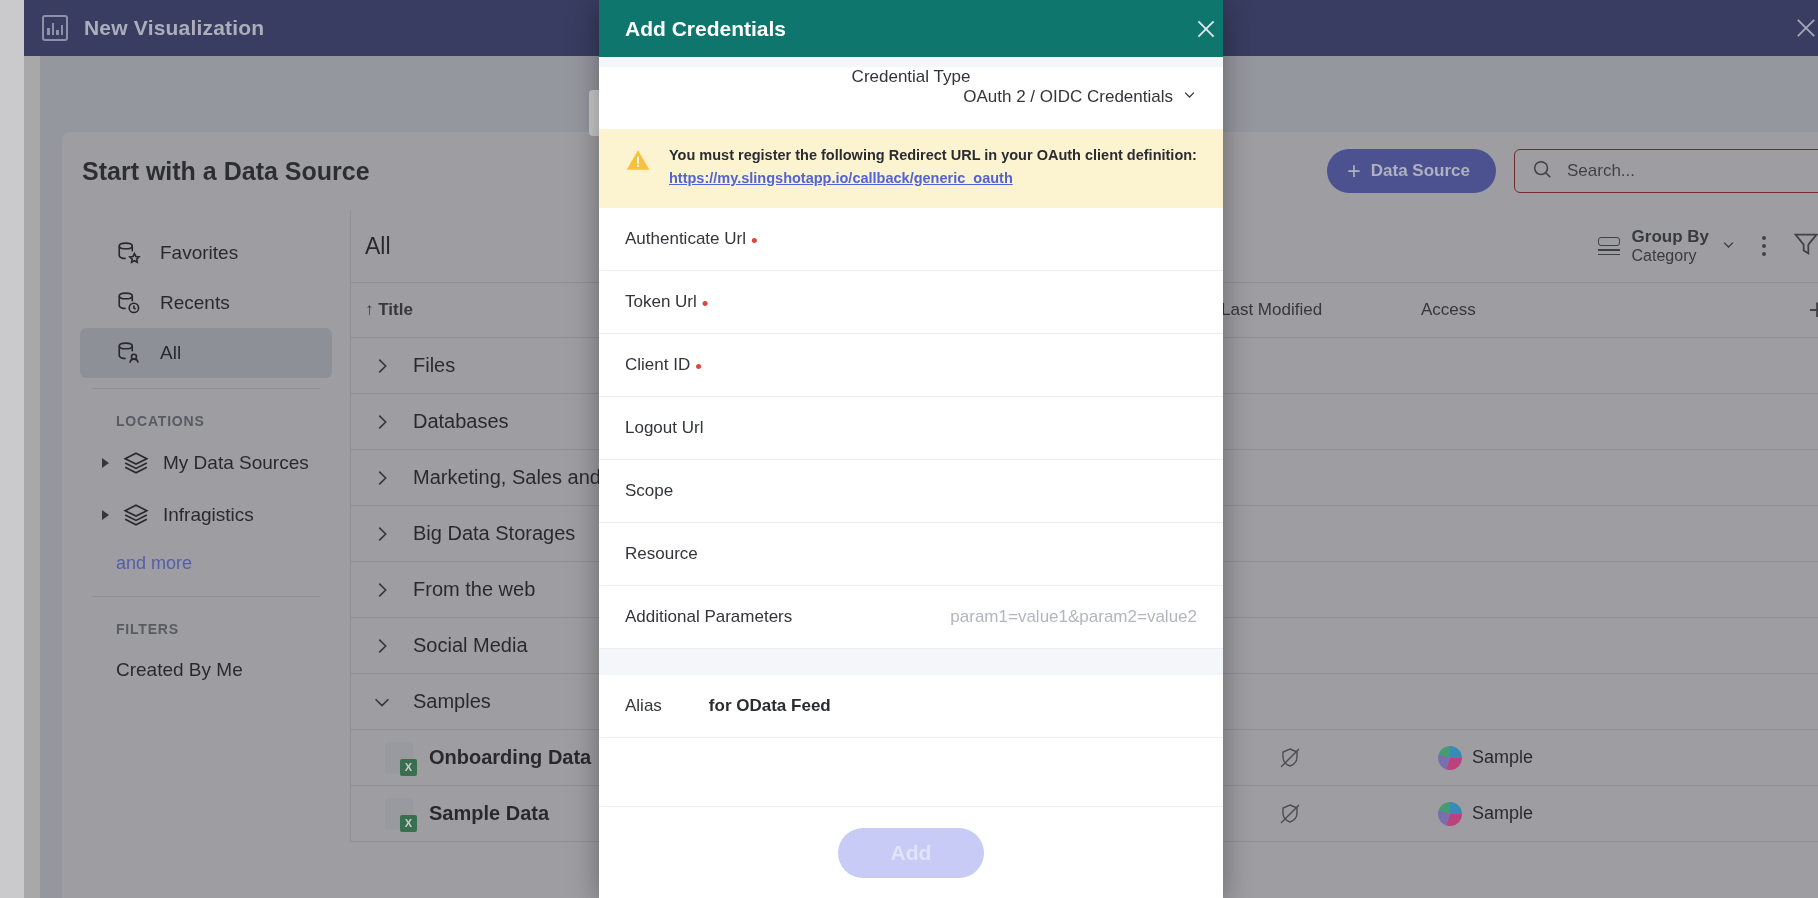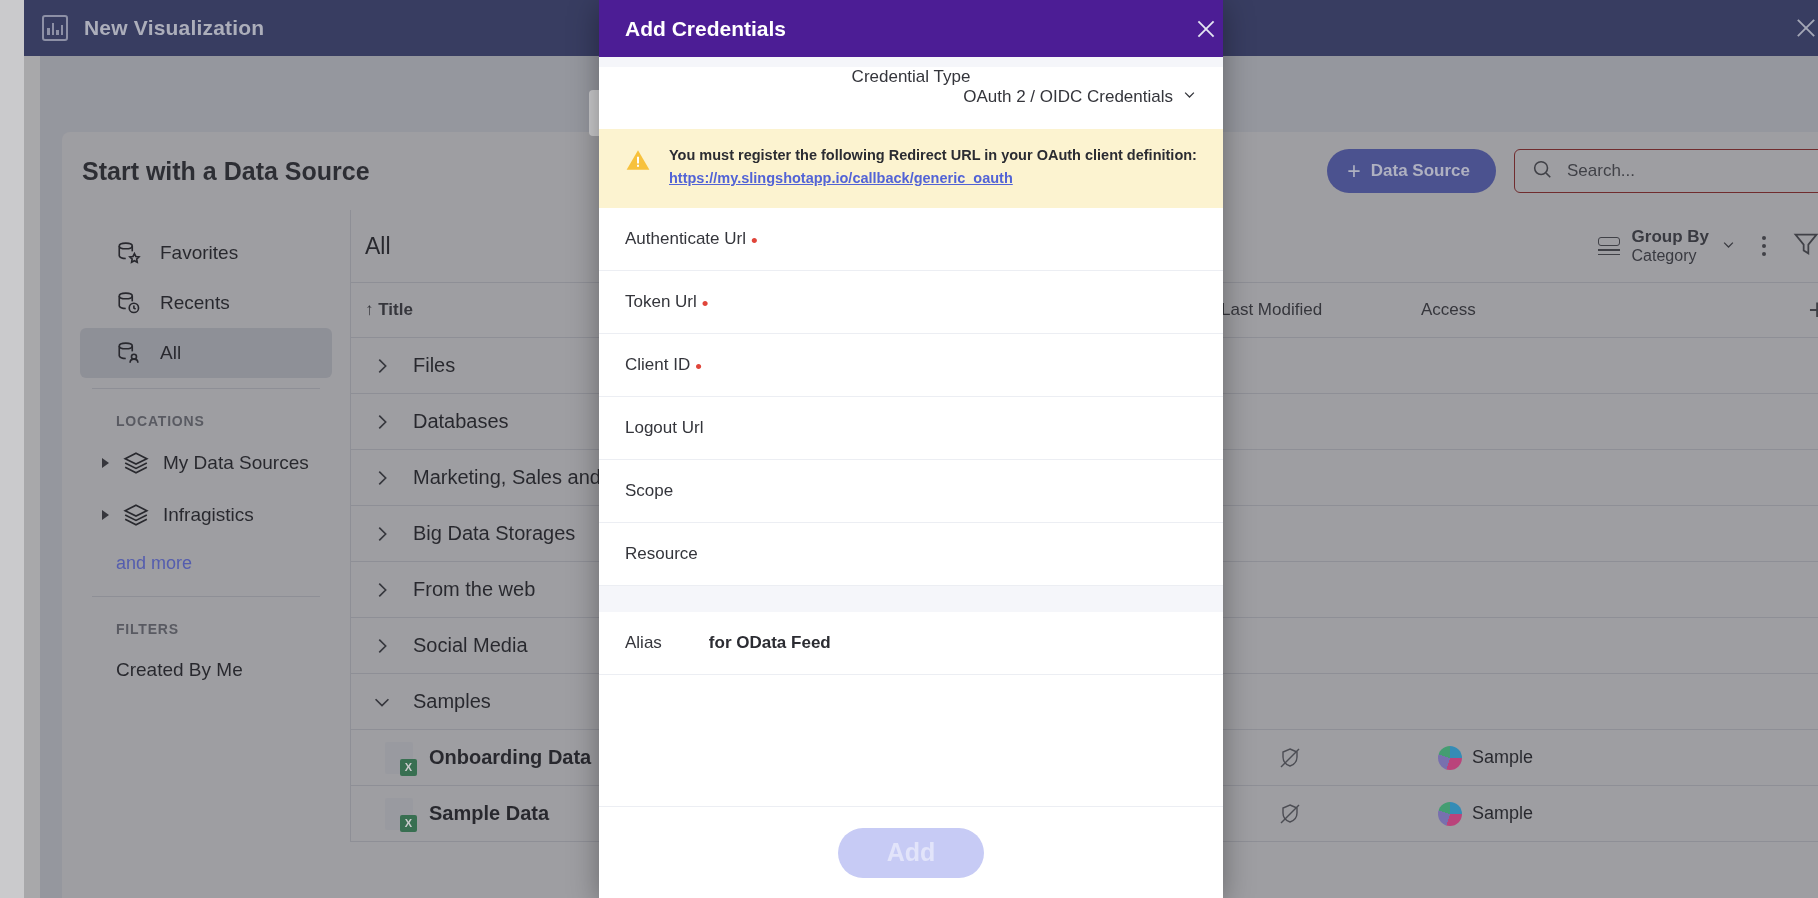--- a/index.html
+++ b/index.html
@@ -173,21 +173,21 @@
   .row-dots { margin-left: auto; padding-right: 26px; }
 
   
   .modal {
     position: absolute; left: 599px; top: 0; width: 624px; height: 898px;
     background: #ffffff; z-index: 60;
     box-shadow: 0 6px 28px rgba(0,0,0,.35);
     display: flex; flex-direction: column;
   }
   .modal-header {
-    height: 57px; background: #4c1d95; display: flex; align-items: center;
+    height: 57px; background: #0f766e; display: flex; align-items: center;
     padding: 0 4px 0 26px; flex: 0 0 57px;
   }
   .modal-title { color: #ffffff; font-size: 21px; font-weight: bold; }
   .modal-close { margin-left: auto; width: 26px; height: 26px; color: #e4e6f2; cursor: pointer; }
 
   .modal-strip { height: 10px; background: #f5f6fa; flex: 0 0 10px; }
 
   .modal-body { flex: 1 1 auto; overflow: hidden; background: #fff; }
 
   .frow {
@@ -213,21 +213,21 @@
     display: block; color: #5263d6; text-decoration: underline; font-weight: bold;
     margin-top: 1px;
   }
 
   .modal-footer {
     flex: 0 0 92px; display: flex; align-items: center; justify-content: center;
     border-top: 1px solid #eceef3; background: #fff;
   }
   .add-btn {
     width: 146px; height: 50px; border-radius: 25px; border: none;
-    background: #c7cbf5; color: #e2e4fa; font-size: 25px; font-weight: bold;
+    background: #c7cbf5; color: #e2e4fa; font-size: 21px; font-weight: bold;
     cursor: default;
   }
 
   .chev-svg { width: 15px; height: 15px; }
 </style>
 </head>
 <body>
 
 <div id="root">
 
@@ -585,20 +585,24 @@
       <div class="frow">
         <span class="flabel">Scope</span>
         <span class="fvalue"></span>
       </div>
 
       <div class="frow">
         <span class="flabel">Resource</span>
         <span class="fvalue"></span>
       </div>
 
+      <div class="frow">
+        <span class="flabel">Additional Parameters</span>
+        <span class="fplaceholder">param1=value1&amp;param2=value2</span>
+      </div>
 
       <div class="frow spacer"></div>
 
       <div class="frow alias">
         <span class="flabel">Alias</span>
         <span class="fvalue">for OData Feed</span>
       </div>
     </div>
 
     <div class="modal-footer">

